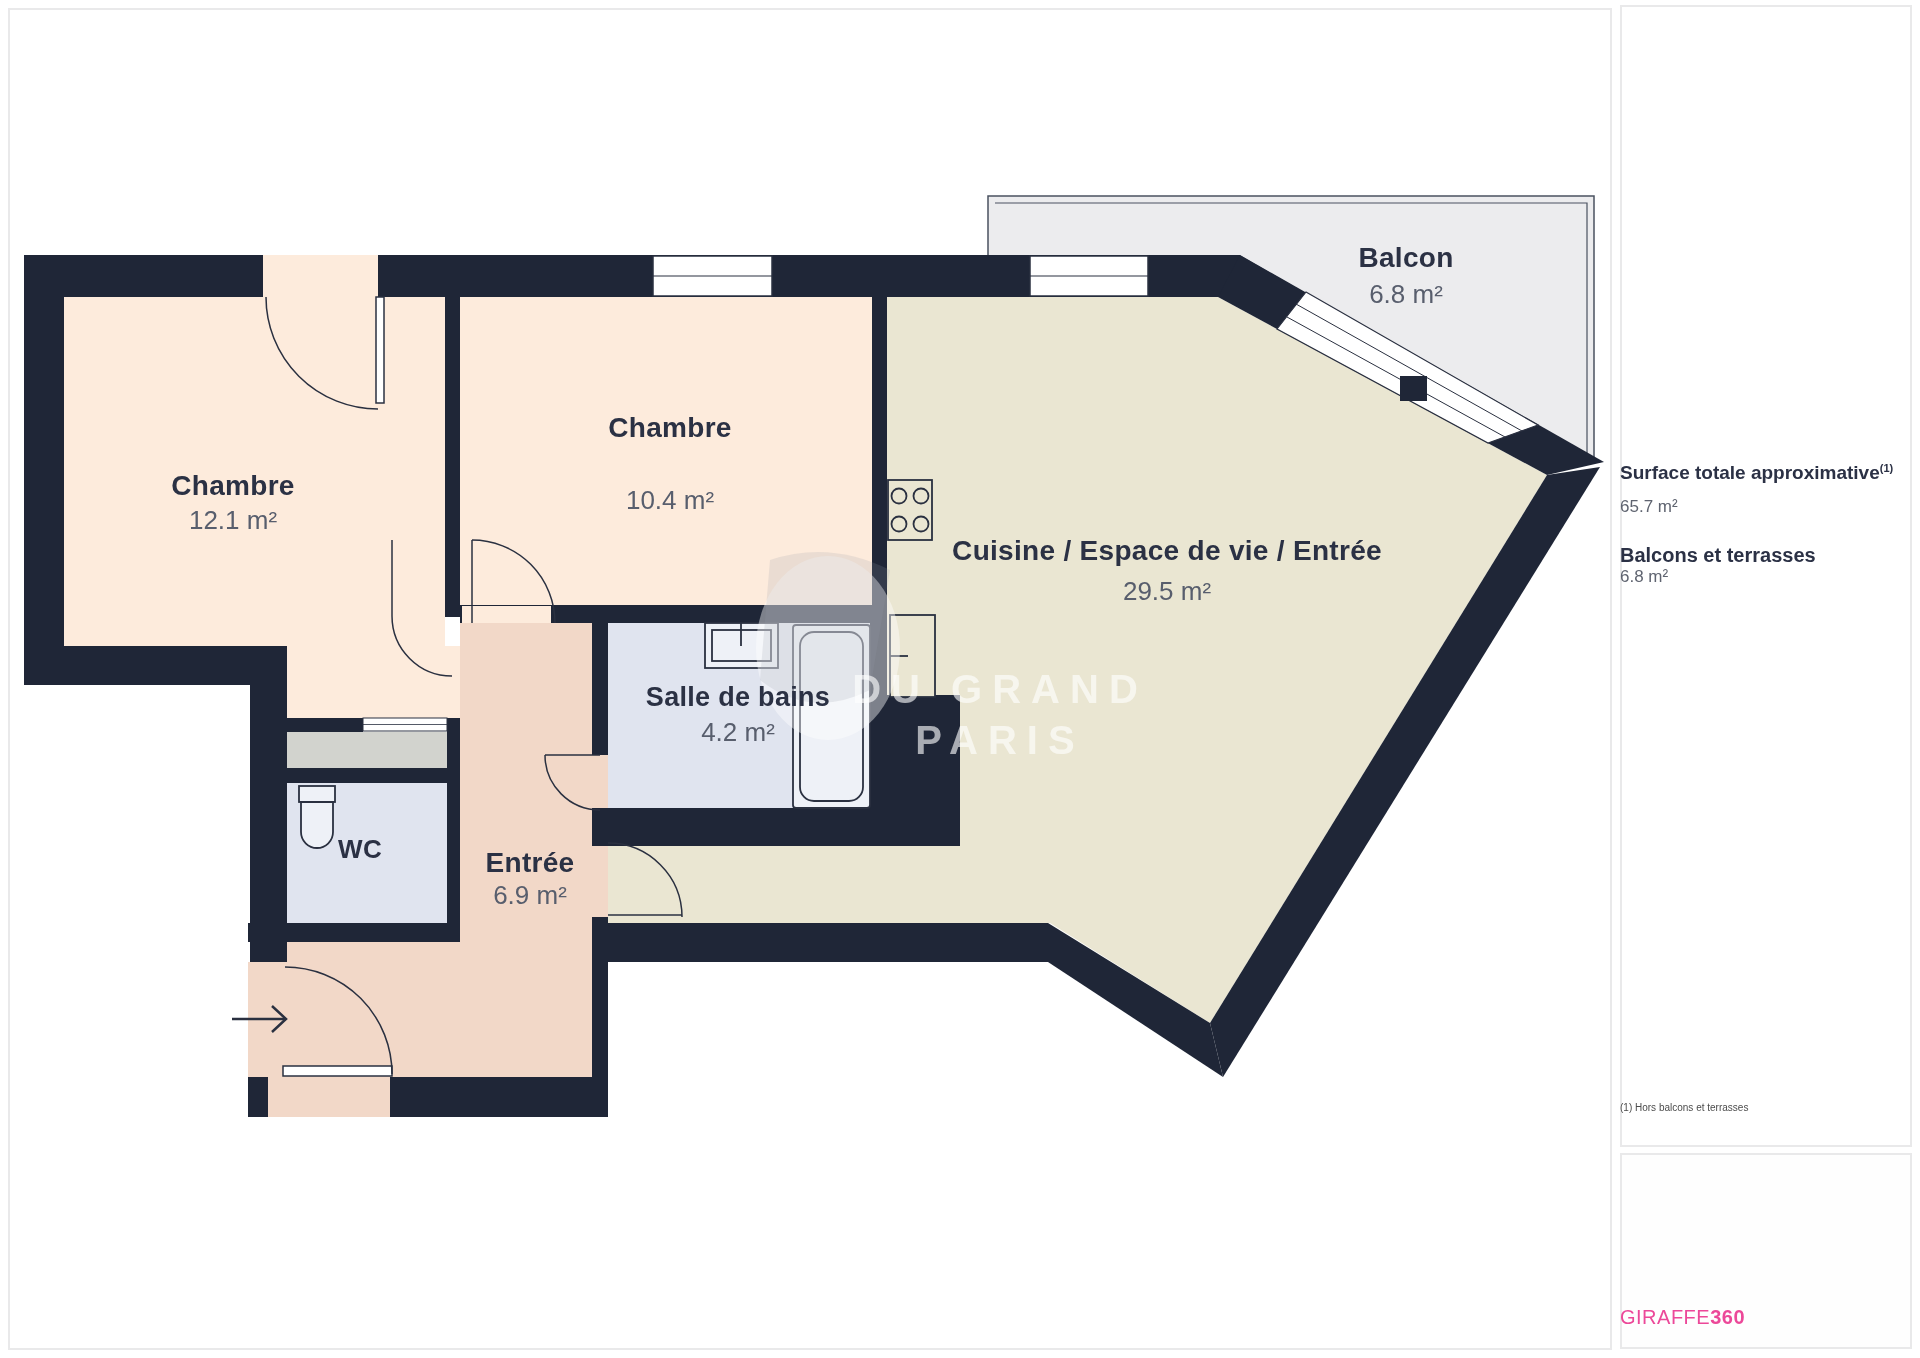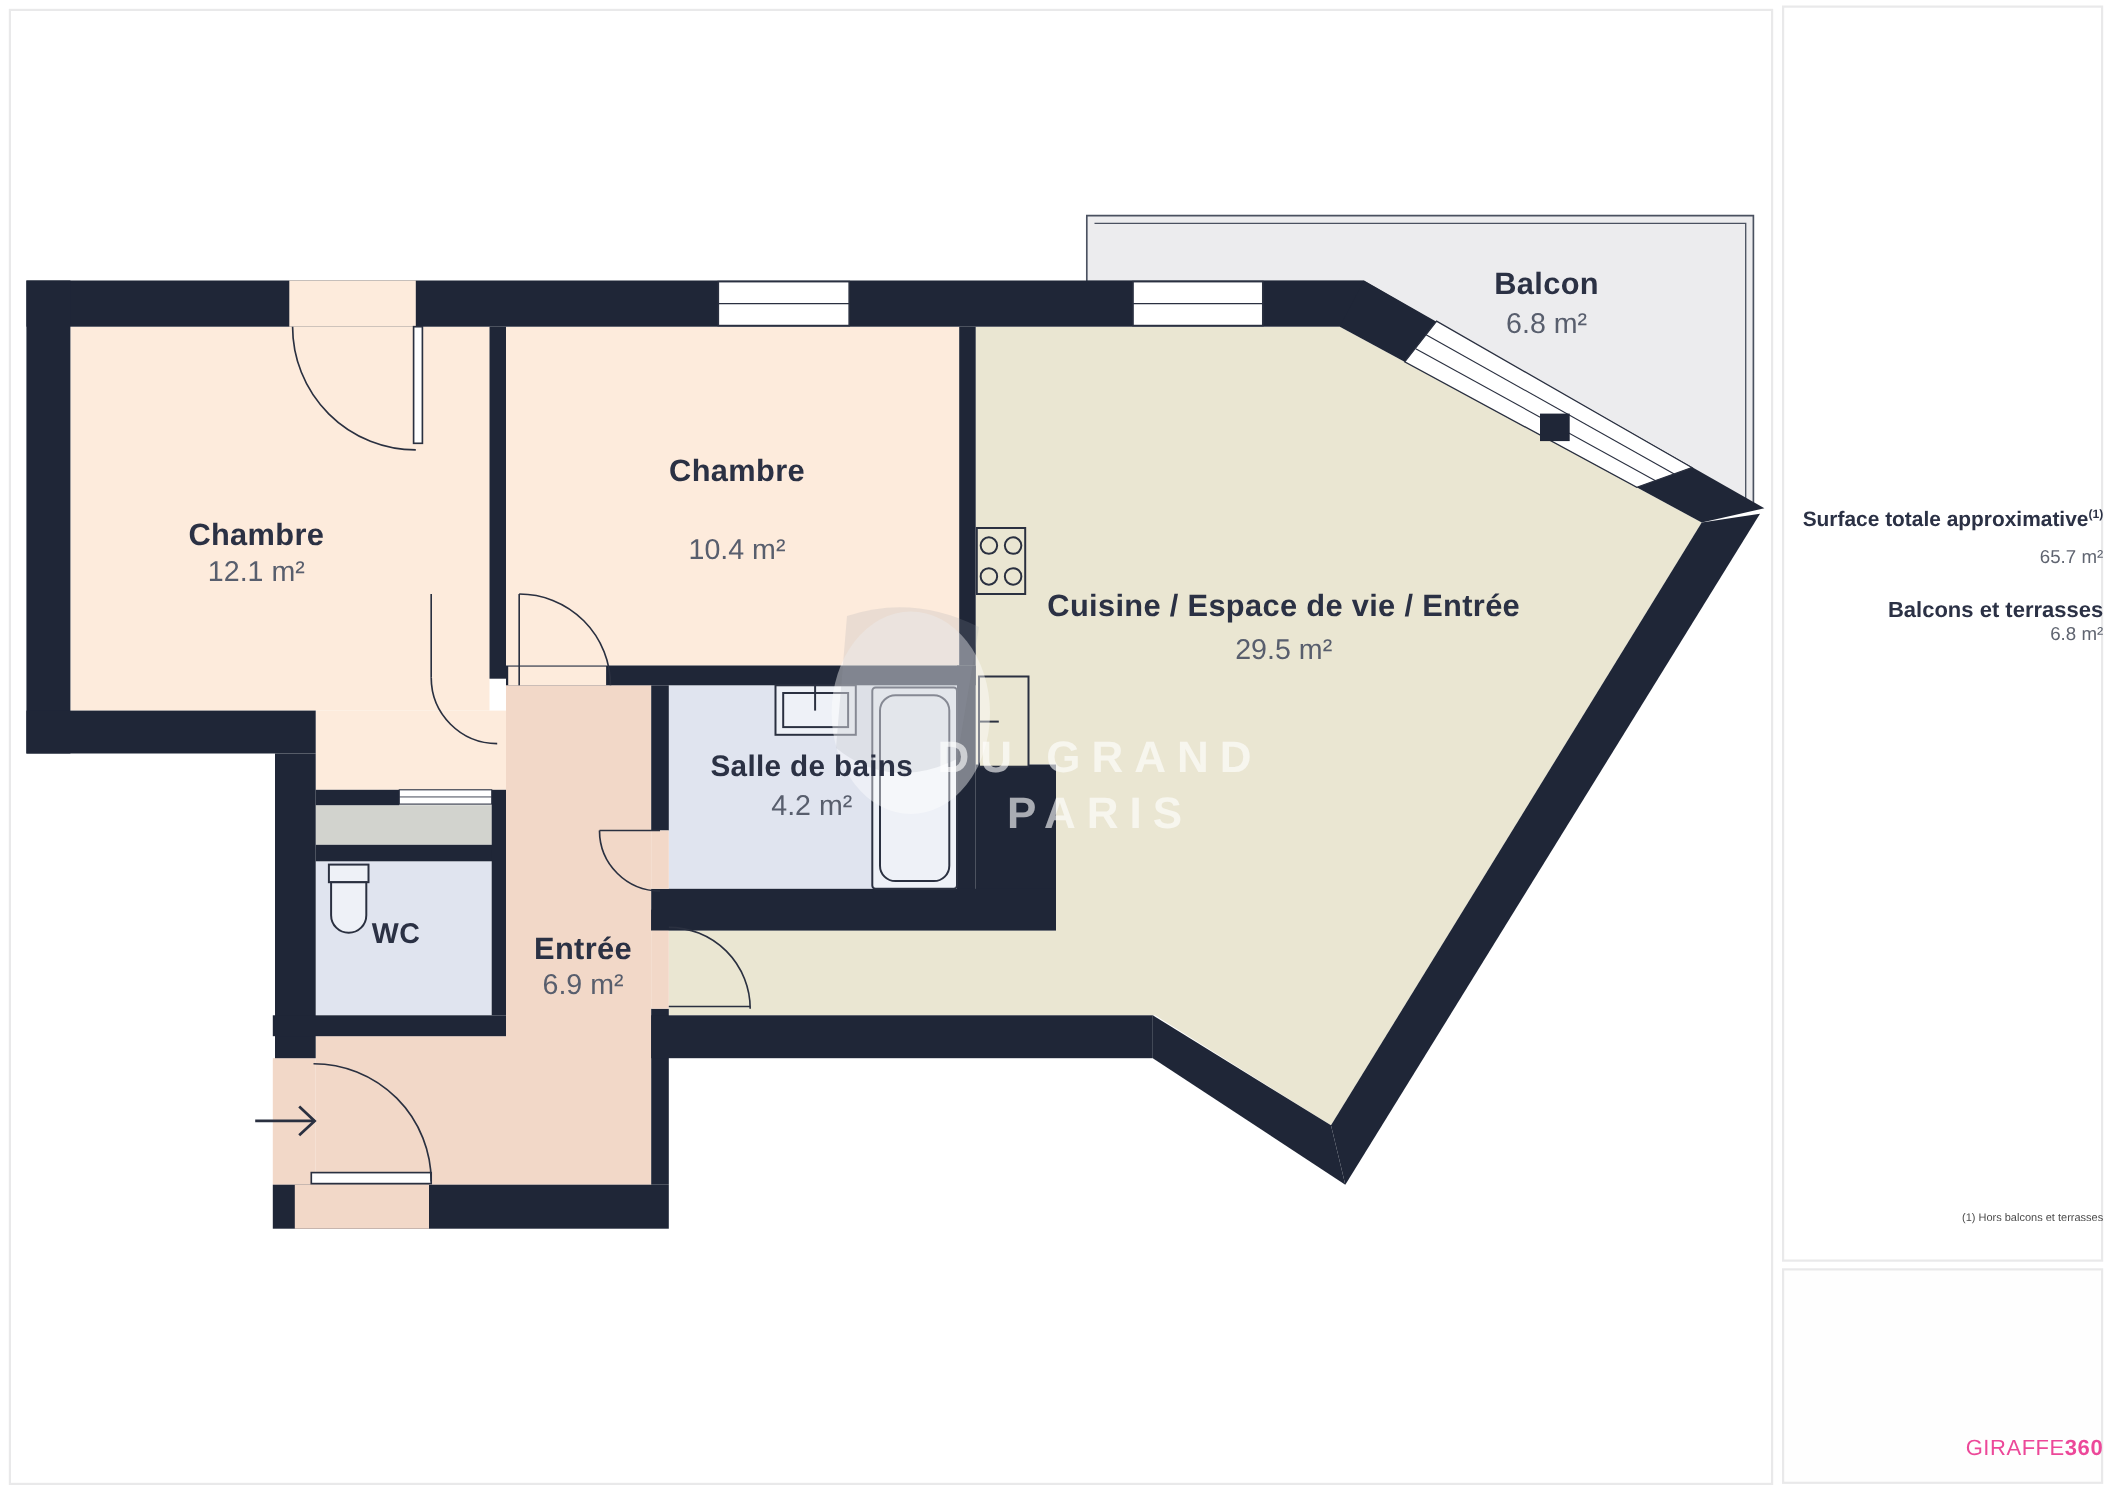--- a/index.html
+++ b/index.html
@@ -4,21 +4,21 @@
 <style>
   html,body{margin:0;padding:0;background:#ffffff;font-family:"Liberation Sans",sans-serif;}
   #page{position:relative;width:1920px;height:1358px;background:#fff;overflow:hidden;}
   .panel{position:absolute;background:#fff;border:2px solid #e9e9ea;box-sizing:border-box;}
   #plan-panel{left:8px;top:8px;width:1604px;height:1342px;}
   #side-panel{left:1620px;top:5px;width:292px;height:1142px;}
   #legal-panel{left:1620px;top:1153px;width:292px;height:196px;background:#fefefe;}
   svg{position:absolute;left:0;top:0;}
   .room-label{position:absolute;transform:translate(-50%,-50%);text-align:right;white-space:nowrap;color:#2b3144;font-weight:700;font-size:28px;letter-spacing:.3px;}
   .room-area{position:absolute;transform:translate(-50%,-50%);text-align:center;white-space:nowrap;color:#585e6d;font-weight:400;font-size:26px;}
-  .side-text{position:absolute;width:292px;left:1620px;text-align:right;}
+  .side-text{position:absolute;width:292px;left:1620px;text-align:left;}
   #surface-title{top:462px;font-size:19px;font-weight:700;color:#2b3145;}
   #surface-title sup{font-size:11px;}
   #surface-value{top:497px;font-size:17px;color:#5f6470;}
   #balconies-title{top:544px;font-size:20px;font-weight:700;color:#2b3145;}
   #balconies-value{top:567px;font-size:17px;color:#5f6470;}
   #footnote{top:1102px;font-size:10px;color:#4c4c4c;}
   #disclaimer{top:1180px;left:1644px;width:244px;font-size:15px;line-height:1.55;color:#6e6e6e;}
   #brand{top:1306px;font-size:20px;color:#ec4899;letter-spacing:.5px;}
   #brand .b{font-weight:700;}
   #watermark{position:absolute;left:1000px;top:712px;transform:translate(-50%,-50%);text-align:center;color:rgba(255,255,255,0.62);pointer-events:none;}

